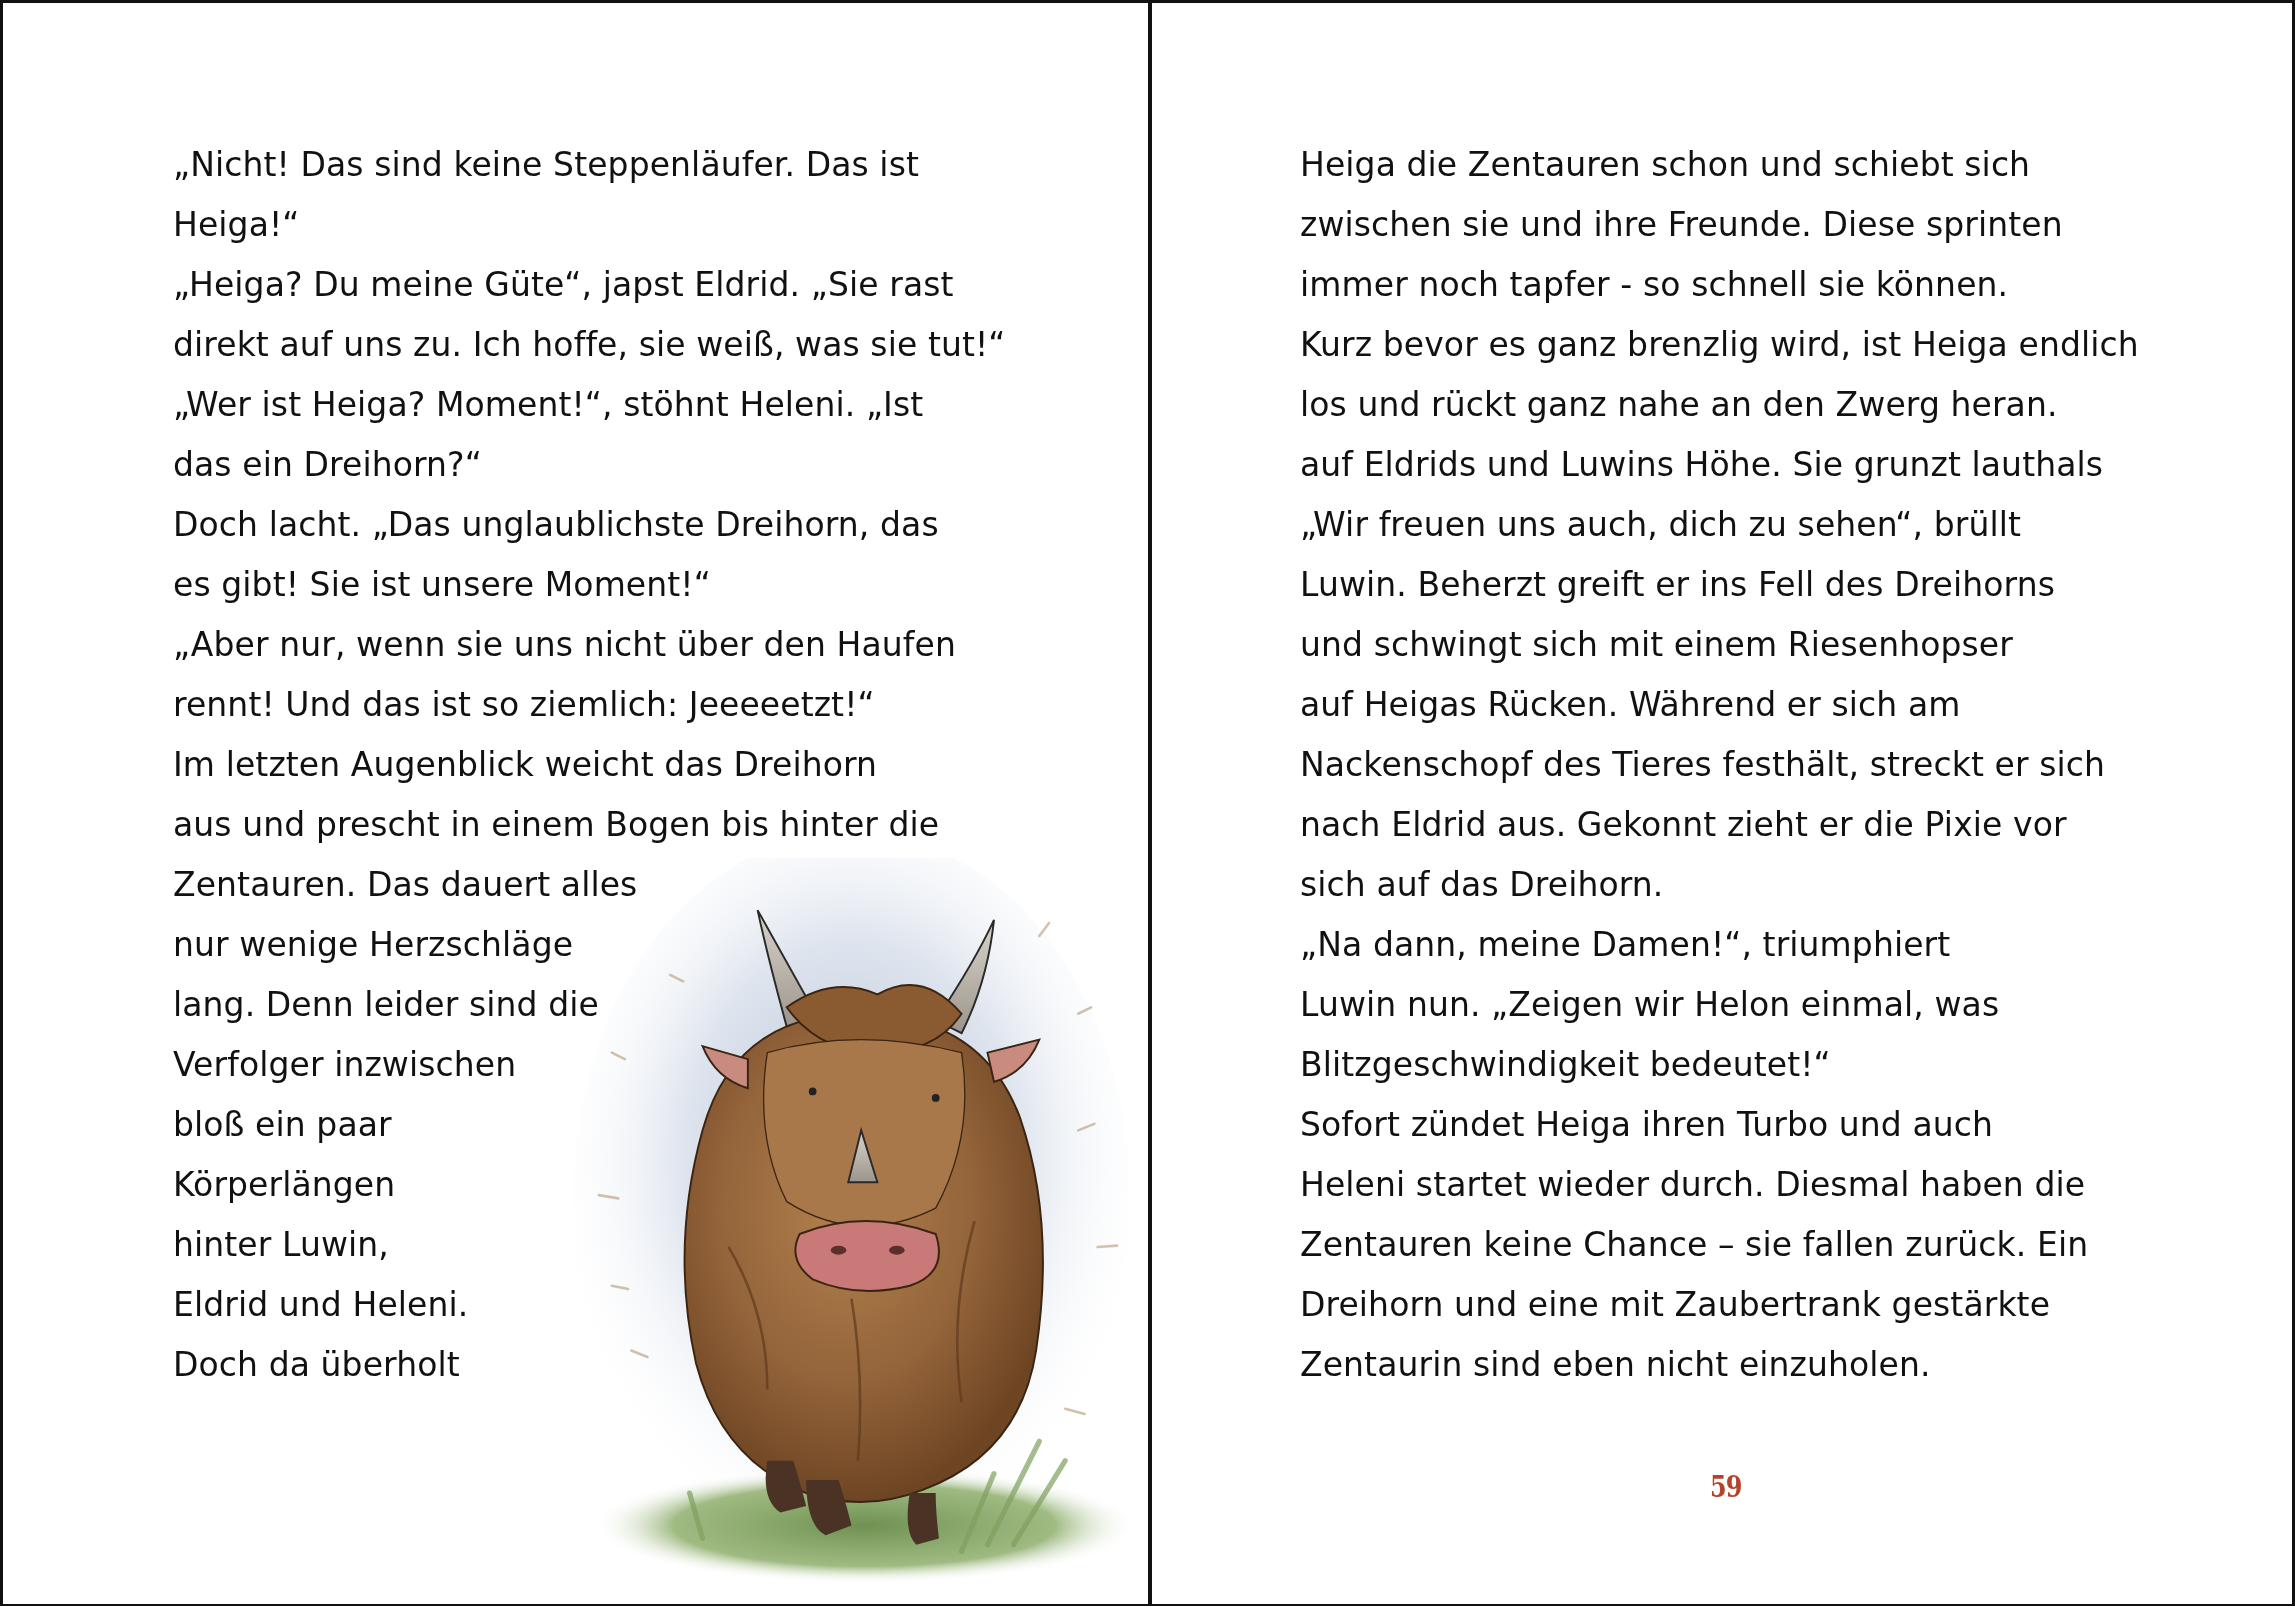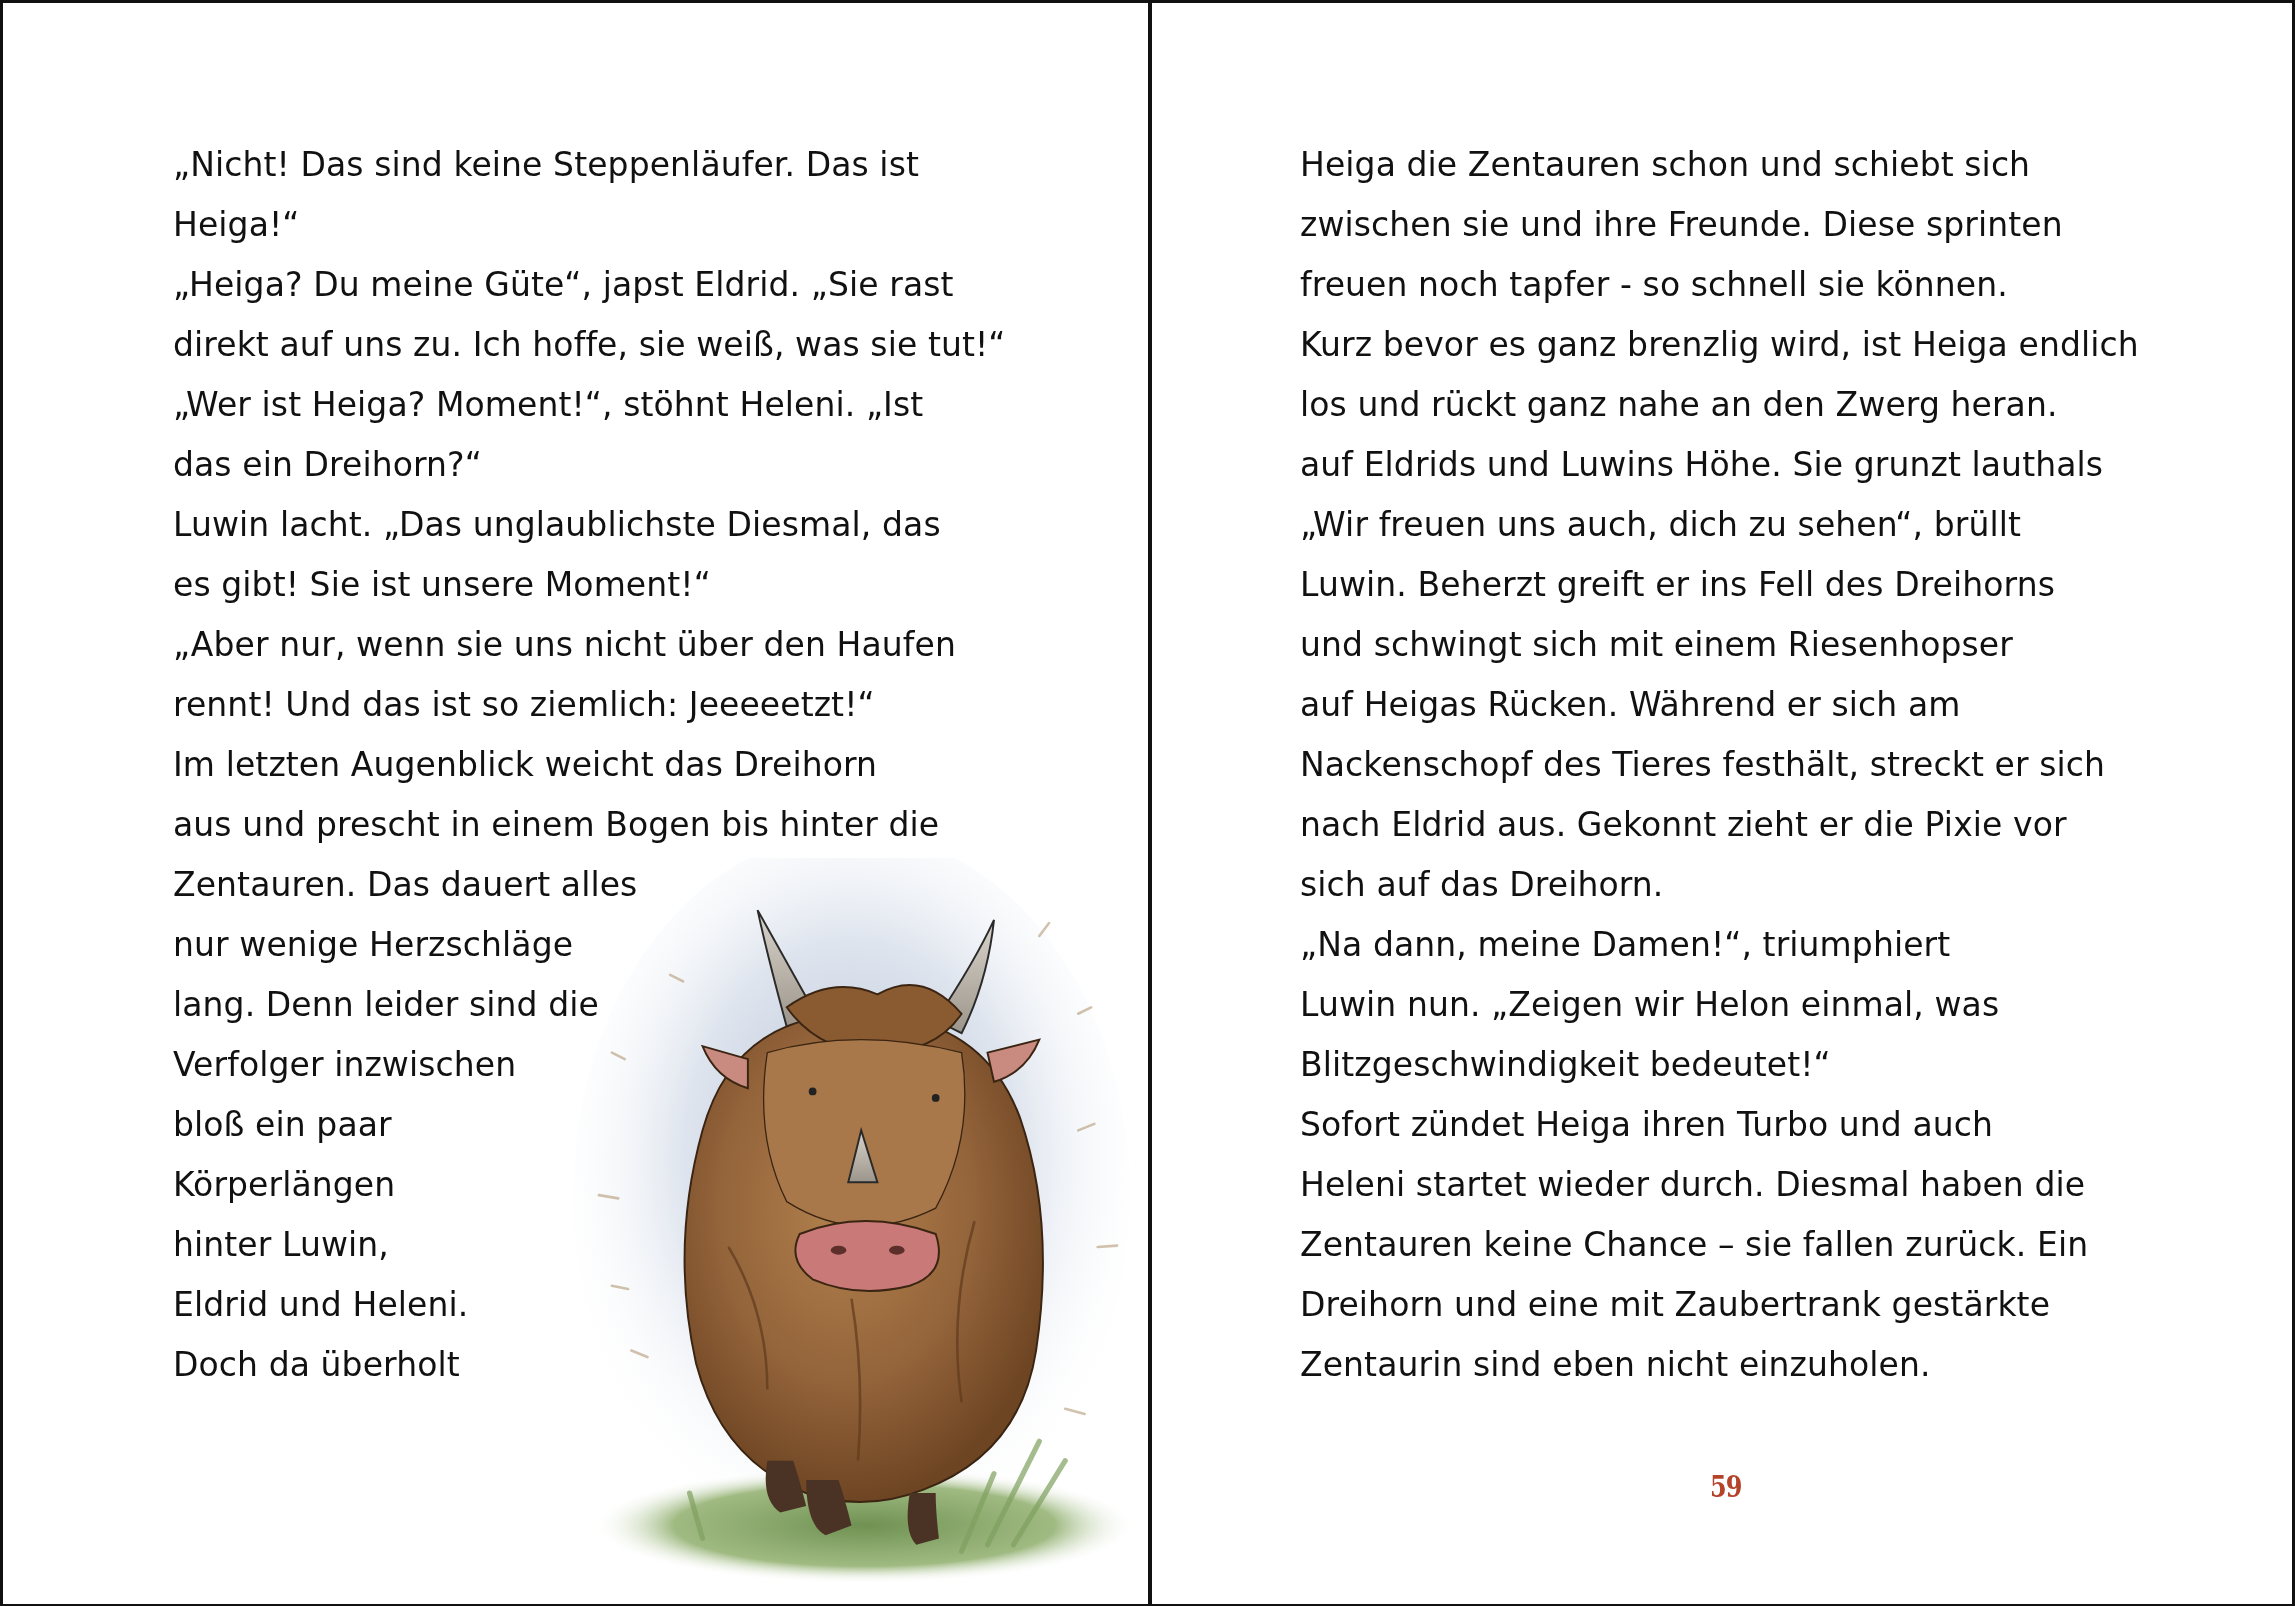--- a/index.html
+++ b/index.html
@@ -36,21 +36,21 @@
 
 <div class="spread">
   <div class="page page-left">
     <div class="text-block left-text">
       <span class="line">„Nicht! Das sind keine Steppenläufer. Das ist</span>
       <span class="line">Heiga!“</span>
       <span class="line">„Heiga? Du meine Güte“, japst Eldrid. „Sie rast</span>
       <span class="line">direkt auf uns zu. Ich hoffe, sie weiß, was sie tut!“</span>
       <span class="line">„Wer ist Heiga? Moment!“, stöhnt Heleni. „Ist</span>
       <span class="line">das ein Dreihorn?“</span>
-      <span class="line">Luwin lacht. „Das unglaublichste Diesmal, das</span>
+      <span class="line">Doch lacht. „Das unglaublichste Dreihorn, das</span>
       <span class="line">es gibt! Sie ist unsere Moment!“</span>
       <span class="line">„Aber nur, wenn sie uns nicht über den Haufen</span>
       <span class="line">rennt! Und das ist so ziemlich: Jeeeeetzt!“</span>
       <span class="line">Im letzten Augenblick weicht das Dreihorn</span>
       <span class="line">aus und prescht in einem Bogen bis hinter die</span>
       <span class="line">Zentauren. Das dauert alles</span>
       <span class="line">nur wenige Herzschläge</span>
       <span class="line">lang. Denn leider sind die</span>
       <span class="line">Verfolger inzwischen</span>
       <span class="line">bloß ein paar</span>
@@ -123,21 +123,21 @@
       </svg>
     </div>
   </div>
 
   <div class="divider"></div>
 
   <div class="page page-right">
     <div class="text-block right-text">
       <span class="line">Heiga die Zentauren schon und schiebt sich</span>
       <span class="line">zwischen sie und ihre Freunde. Diese sprinten</span>
-      <span class="line">freuen noch tapfer - so schnell sie können.</span>
+      <span class="line">immer noch tapfer - so schnell sie können.</span>
       <span class="line">Kurz bevor es ganz brenzlig wird, ist Heiga endlich</span>
       <span class="line">los und rückt ganz nahe an den Zwerg heran.</span>
       <span class="line">auf Eldrids und Luwins Höhe. Sie grunzt lauthals</span>
       <span class="line">„Wir freuen uns auch, dich zu sehen“, brüllt</span>
       <span class="line">Luwin. Beherzt greift er ins Fell des Dreihorns</span>
       <span class="line">und schwingt sich mit einem Riesenhopser</span>
       <span class="line">auf Heigas Rücken. Während er sich am</span>
       <span class="line">Nackenschopf des Tieres festhält, streckt er sich</span>
       <span class="line">nach Eldrid aus. Gekonnt zieht er die Pixie vor</span>
       <span class="line">sich auf das Dreihorn.</span>

